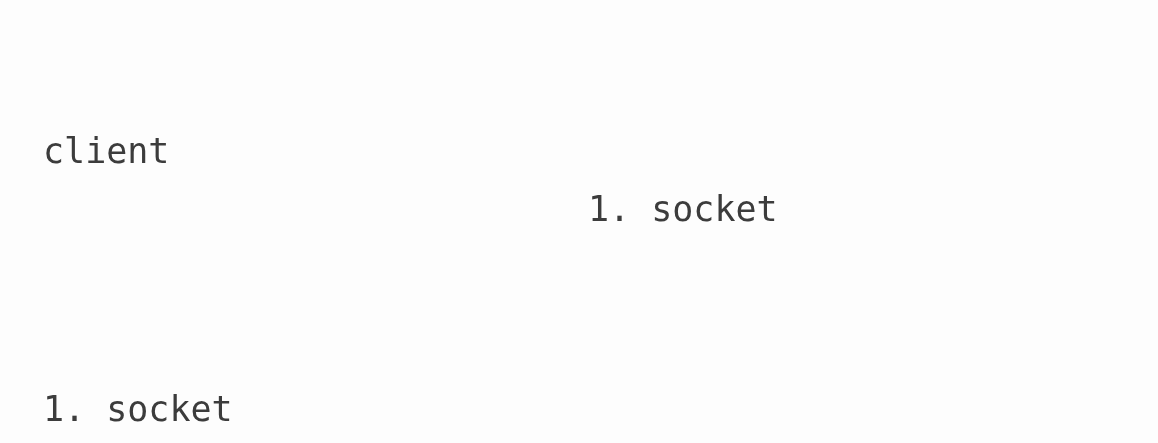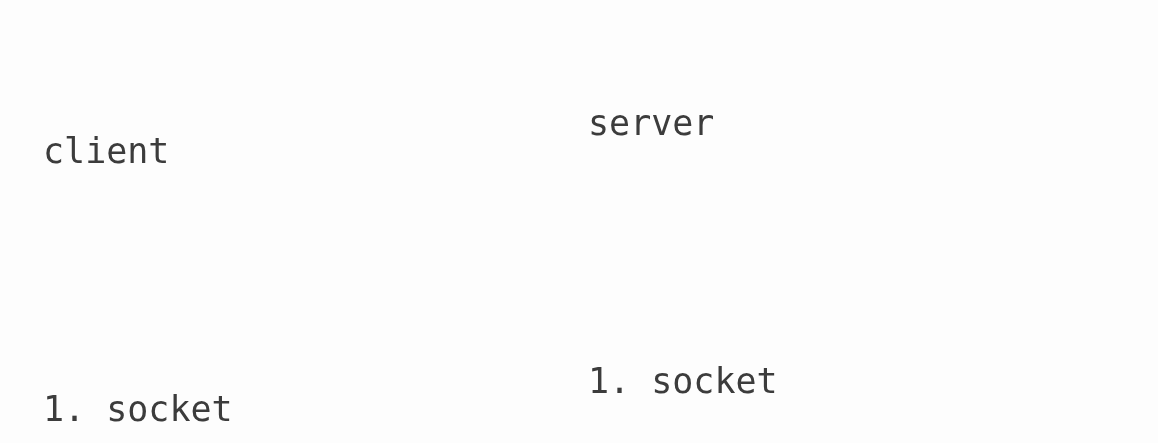--- a/index.html
+++ b/index.html
@@ -56,21 +56,20 @@
       <div class="line">1. socket</div>
       
       
       
       
       
     </div>
   </section>
 
   <section class="col col-server">
-    <div class="col-title">server</div>
     <div class="steps">
       <div class="line">1. socket</div>
       
       
       
       
       
       
     </div>
   </section>

